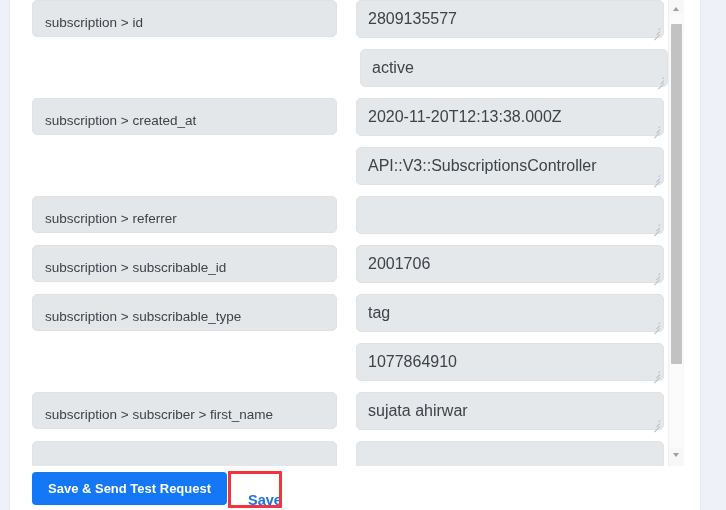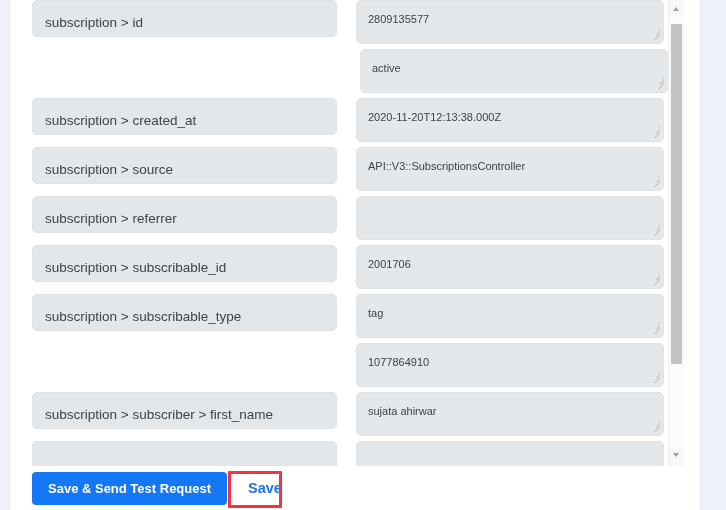--- a/index.html
+++ b/index.html
@@ -71,27 +71,27 @@
     padding: 4px 12px;
     white-space: nowrap;
     overflow: hidden;
   }
 
   .value-box {
     position: absolute;
     left: 346px;
     top: 6px;
     width: 308px;
-    height: 44px;
+    height: 38px;
     box-sizing: border-box;
     background: #e4e8ea;
     border: 1px solid #dfe3e6;
     border-radius: 5px;
     color: #3c4349;
-    font-size: 11px;
+    font-size: 16px;
     line-height: 30px;
     padding: 3px 11px;
     white-space: nowrap;
     overflow: hidden;
     resize: none;
     font-family: inherit;
   }
 
   
   .grip {
@@ -190,21 +190,21 @@
     line-height: 33px;
     cursor: pointer;
     white-space: nowrap;
   }
 
   .btn-link {
     position: absolute;
     left: 224px;
     top: 6px;
     height: 33px;
-    padding: 0 14px;
+    padding: 12px 14px;
     box-sizing: border-box;
     background: transparent;
     color: #1a73e8;
     border: none;
     font-family: inherit;
     font-size: 14.5px;
     font-weight: bold;
     line-height: 33px;
     cursor: pointer;
     white-space: nowrap;
@@ -280,21 +280,20 @@
             <div style="position: absolute; left: 0px; top: 0px; width: 690px; height: 49px;">
               <textarea class="value-box" rows="1" style="">2020-11-20T12:13:38.000Z</textarea>
               <span class="grip" style="inset: 33px auto auto 641px;">
                 <i></i>
                 <i></i>
                 <i></i>
               </span>
             </div>
           </div>
           <div class="row">
-            <div class="label-box">subscription &gt; source</div>
             <div style="position: absolute; left: 0px; top: 0px; width: 690px; height: 49px;">
               <textarea class="value-box" rows="1" style="">API::V3::SubscriptionsController</textarea>
               <span class="grip" style="inset: 33px auto auto 641px;">
                 <i></i>
                 <i></i>
                 <i></i>
               </span>
             </div>
           </div>
           <div class="row">

